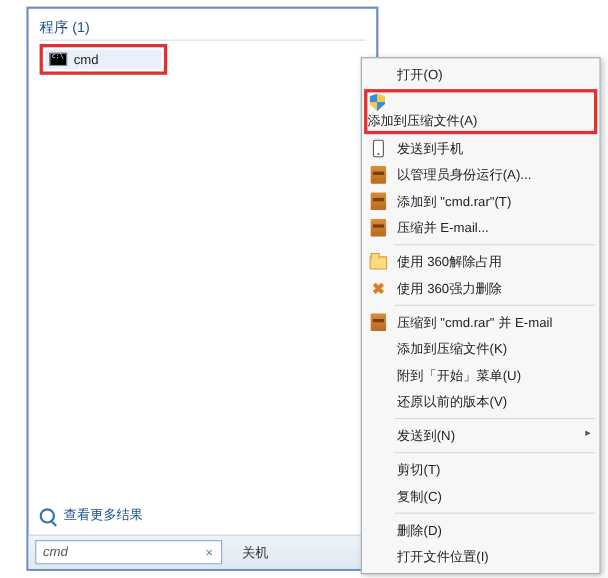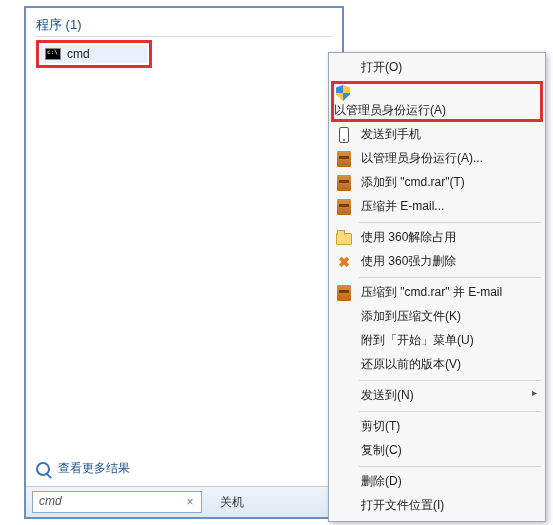--- a/index.html
+++ b/index.html
@@ -124,21 +124,21 @@
     position: absolute;
     left: 328px; top: 52px;
     width: 218px;
     background: #f7f7f7;
     border: 1px solid #9aa7b8;
     box-shadow: 2px 2px 6px rgba(0,0,0,.25);
     padding: 3px 2px;
   }
   .ctx-item {
     display: flex;
-    align-items: flex-start;
+    align-items: center;
     gap: 8px;
     padding: 3px 6px 3px 4px;
     color: #222;
     font-size: 12px;
     cursor: default;
     position: relative;
   }
   .ctx-item.has-sub::after {
     content: "▸";
     position: absolute;
@@ -238,21 +238,21 @@
   <div class="ctx-item">
     <span class="ic"></span>
     <span>打开(O)</span>
   </div>
 
   <div class="ctx-item highlight-wrap">
     <div class="highlight-inner">
       <span class="ic">
           <span class="shield"></span>
         </span>
-      <span>以管理员身份运行(A)</span>
+      <span>添加到压缩文件(A)</span>
     </div>
   </div>
 
   <div class="ctx-item">
     <span class="ic">
         <span class="phone"></span>
       </span>
     <span>发送到手机</span>
   </div>
 

